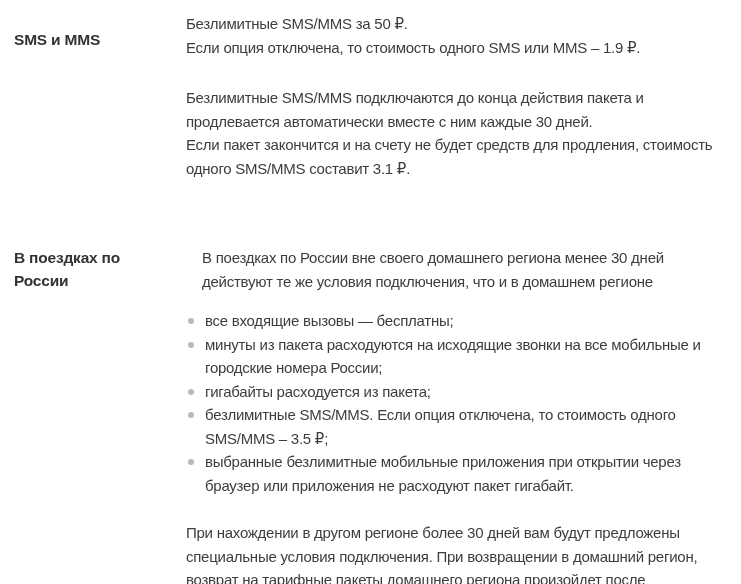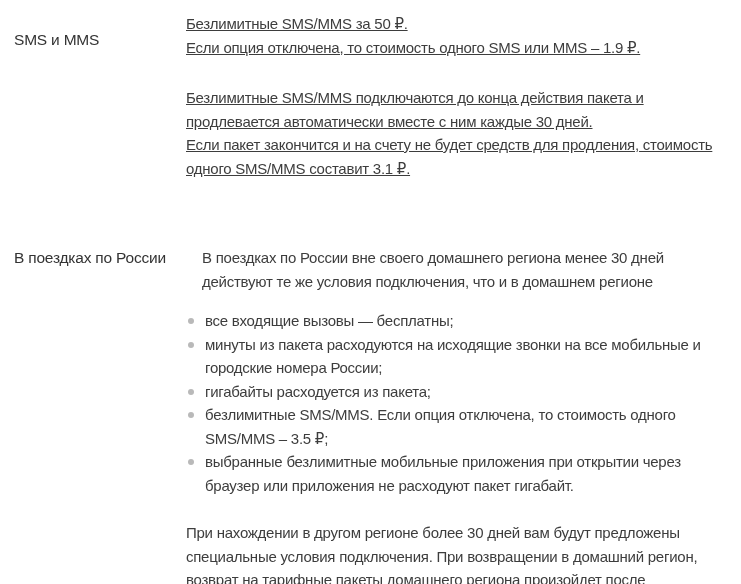--- a/index.html
+++ b/index.html
@@ -8,27 +8,27 @@
     padding: 12px 10px 0 14px; overflow: hidden;
     font-family: "Liberation Sans", "DejaVu Sans", sans-serif;
     color: var(--text-color, #3d3d3d);
     font-size: 15px; letter-spacing: -0.25px; line-height: 23.5px;
     background: var(--bg-color, #ffffff);
   }
   .row { display: flex; align-items: flex-start; margin-bottom: 42px; }
   .row:last-child { margin-bottom: 0; }
   .label-col {
     flex: 0 0 172px; width: 172px; box-sizing: border-box; padding-right: 10px;
-    font-weight: normal; font-size: 15.5px; letter-spacing: -0.2px;
+    font-weight: bold; font-size: 15.5px; letter-spacing: -0.2px;
     color: var(--heading-color, #333333);
   }
   .content-col { flex: 1 1 auto; max-width: 545px; }
   .para { margin: 0 0 27px 0; }
   .para:last-child { margin-bottom: 8px; }
-  .line { display: block; text-decoration: underline; }
+  .line { display: block; }
   .intro { margin: 16px; }
   .bullets { list-style: none; margin: 0; padding: 0; }
   .bullets li { position: relative; padding-left: 19px; }
   .bullets li .dot {
     position: absolute; left: 2px; top: 9px; width: 6px; height: 6px;
     border-radius: 50%; background: var(--bullet-color, #b9b9b9);
   }
   .outro { margin: 24px 0 0 0; }
 </style>
 </head>

